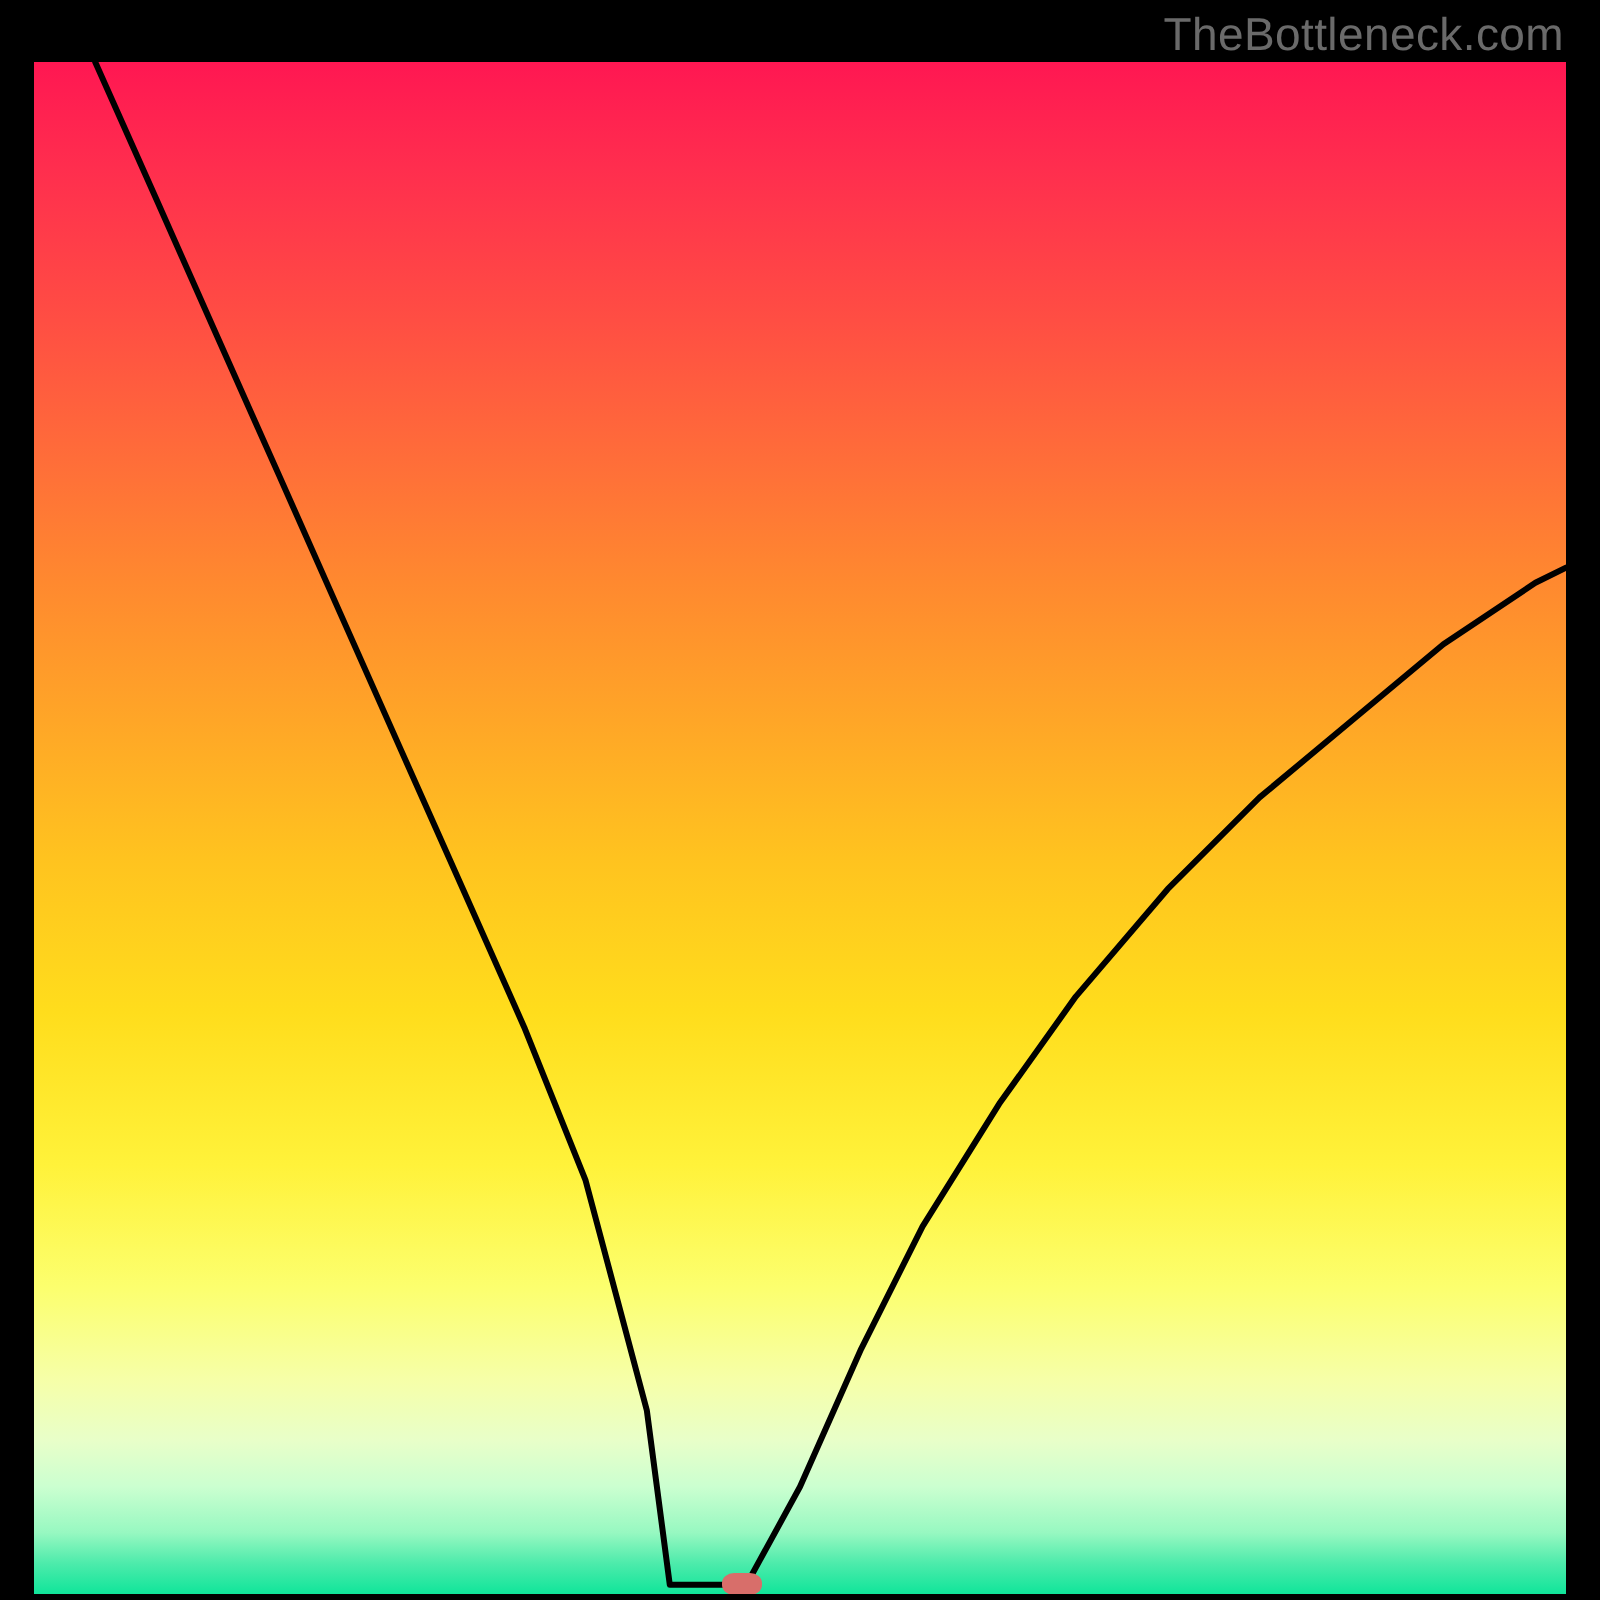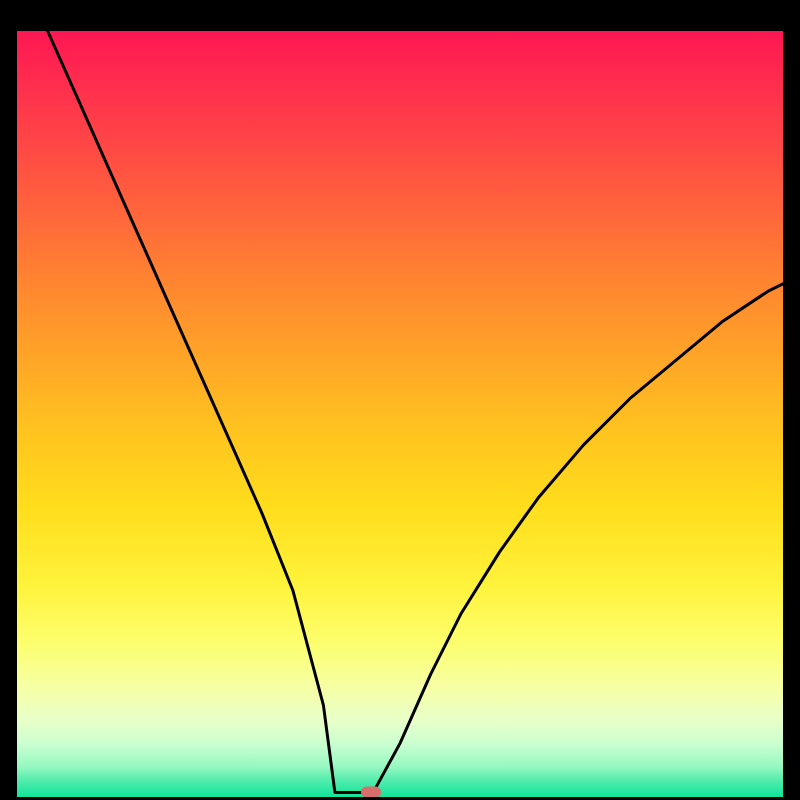--- a/index.html
+++ b/index.html
@@ -74,20 +74,21 @@
     border-radius: 6px / 5px;
     background: #d86e6a;
     transform: translate(-50%, -50%);
     z-index: 3;
   }
 </style>
 </head>
 <body>
 
 <div class="frame">
+  <div class="watermark">TheBottleneck.com</div>
 
   <div class="plot-area">
     <div class="gradient"></div>
     <svg class="curve" viewBox="0 0 766 766" preserveAspectRatio="none">
       <path fill="none" stroke="#000000" stroke-width="3" stroke-linecap="round" stroke-linejoin="round" d="M30.6 0.0 L61.3 68.9 L91.9 137.9 L122.6 206.8 L153.2 275.8 L183.8 344.7 L214.5 413.6 L245.1 482.6 L275.8 559.2 L306.4 674.1 L317.9 761.4 L340.9 761.4 L356.2 761.4 L383.0 712.4 L413.6 643.4 L444.3 582.2 L482.6 520.9 L520.9 467.3 L566.8 413.6 L612.8 367.7 L658.8 329.4 L704.7 291.1 L750.7 260.4 L766.0 252.8"></path>
     </svg>
     <div class="marker" style="left: 353.892px; top: 761.404px; background: rgb(216, 110, 106);"></div>
   </div>
 </div>
 

